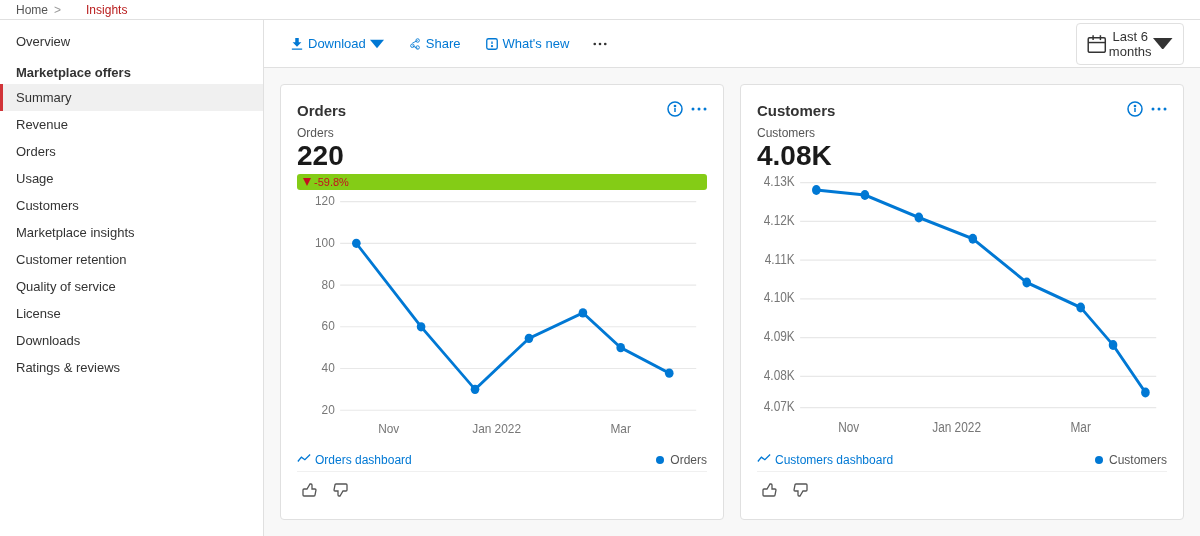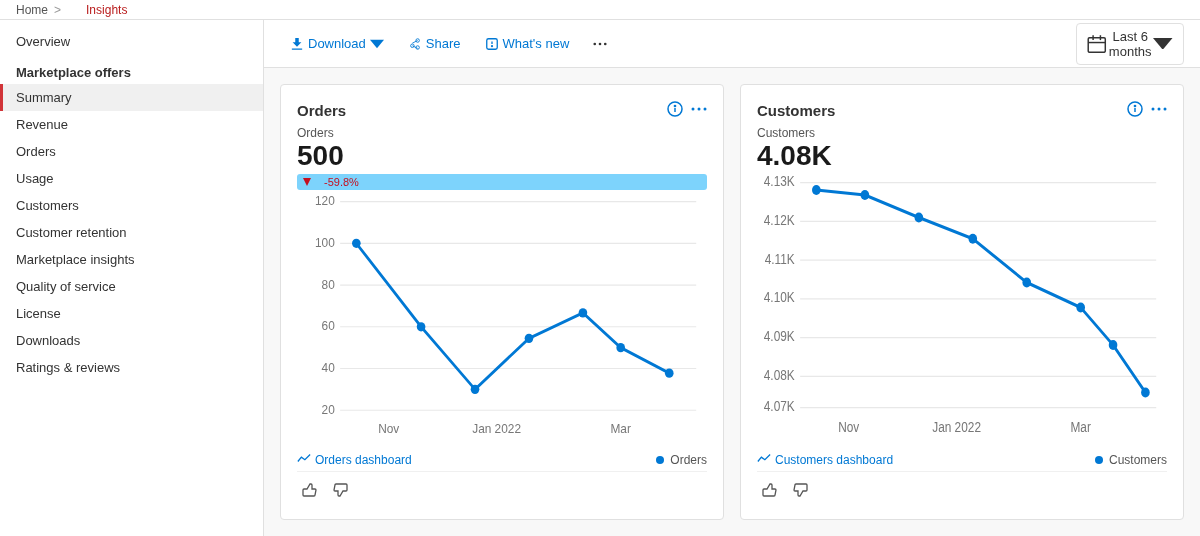--- a/index.html
+++ b/index.html
@@ -30,21 +30,21 @@
     .card { background: #fff; border: 1px solid #e0e0e0; border-radius: 4px; flex: 1; display: flex; flex-direction: column; padding: 16px; margin: 0 8px; }
     .card:first-child { margin-left: 0; }
     .card:last-child { margin-right: 0; }
 
     .card-header { display: flex; justify-content: space-between; align-items: center; margin-bottom: 6px; }
     .card-title { font-size: 15px; font-weight: 600; color: #333; }
     .card-header-icons { display: flex; gap: 8px; align-items: center; color: #0078d4; }
 
     .card-metric-label { font-size: 12px; color: #555; margin-bottom: 2px; }
     .card-metric-value { font-size: 28px; font-weight: 700; color: #1a1a1a; line-height: 1; }
-    .card-badge { display: inline-flex; align-items: center; gap: 13px; background: #7dd3fc; color: #c50f1f; font-size: 11px; padding: 2px 6px; border-radius: 3px; margin-top: 4px; }
+    .card-badge { display: inline-flex; align-items: center; gap: 3px; background: #84cc16; color: #c50f1f; font-size: 11px; padding: 2px 6px; border-radius: 3px; margin-top: 4px; }
     .card-badge svg { width: 8px; height: 8px; }
 
     .chart-area { flex: 1; position: relative; min-height: 0; }
     .chart-svg { width: 100%; height: 100%; }
 
     .card-footer { display: flex; justify-content: space-between; align-items: center; margin-top: 8px; }
     .card-legend { display: flex; align-items: center; gap: 6px; font-size: 12px; color: #555; }
     .legend-dot { width: 8px; height: 8px; border-radius: 50%; background: #0078d4; }
     .card-dashboard-link { display: flex; align-items: flex-start; gap: 4px; color: #0078d4; font-size: 12px; cursor: pointer; text-decoration: none; }
 
@@ -65,22 +65,22 @@
 <div class="main-layout">
 
   <nav class="sidebar">
     <div class="sidebar-overview">Overview</div>
     <div class="sidebar-section-label">Marketplace offers</div>
     <div class="sidebar-item active">Summary</div>
     <div class="sidebar-item">Revenue</div>
     <div class="sidebar-item">Orders</div>
     <div class="sidebar-item">Usage</div>
     <div class="sidebar-item">Customers</div>
+    <div class="sidebar-item">Marketplace insights</div>
     <div class="sidebar-item">Customer retention</div>
-    <div class="sidebar-item">Marketplace insights</div>
     <div class="sidebar-item">Quality of service</div>
     <div class="sidebar-item">License</div>
     <div class="sidebar-item">Downloads</div>
     <div class="sidebar-item">Ratings &amp; reviews</div>
   </nav>
 
   <div class="content">
 
     <div class="toolbar">
       <button class="toolbar-btn">
@@ -146,21 +146,21 @@
             <span style="cursor:pointer;">
               <svg viewBox="0 0 16 4" width="16" height="16" fill="#0078d4">
                   <circle cx="2" cy="2" r="1.5"></circle>
                   <circle cx="8" cy="2" r="1.5"></circle>
                   <circle cx="14" cy="2" r="1.5"></circle>
                 </svg>
             </span>
           </div>
         </div>
         <div class="card-metric-label">Orders</div>
-        <div class="card-metric-value">500</div>
+        <div class="card-metric-value">220</div>
         <div class="card-badge">
           <svg viewBox="0 0 8 8" fill="#c50f1f">
               <path d="M4 8L0 0h8z"></path>
             </svg>
           <span>-59.8%</span>
         </div>
         <div class="chart-area">
           <svg class="chart-svg" viewBox="0 0 380 220" preserveAspectRatio="none">
 
             <line x1="40" y1="10" x2="370" y2="10" stroke="#e8e8e8" stroke-width="1"></line>

